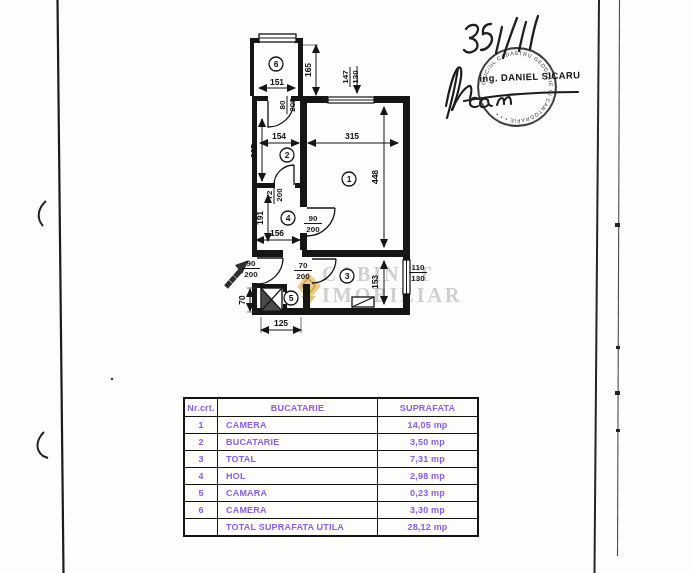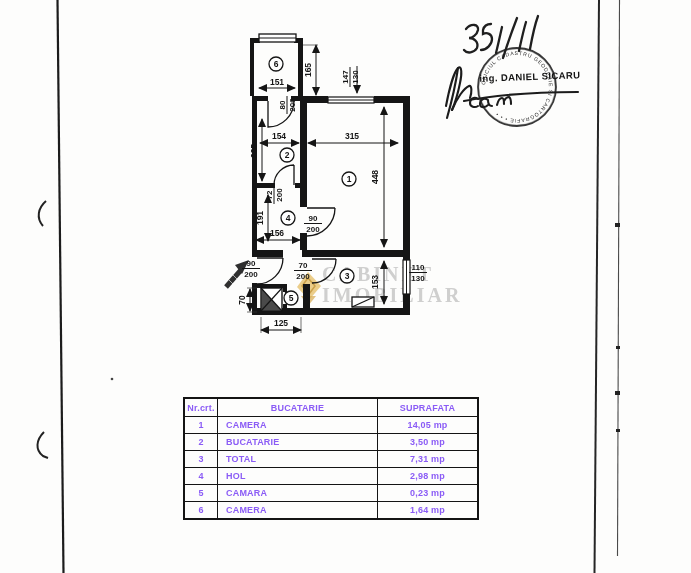--- a/index.html
+++ b/index.html
@@ -269,18 +269,23 @@
     <td class="c-supr">2,98 mp</td>
   </tr>
   <tr>
     <td class="c-nr">5</td>
     <td class="c-dest">CAMARA</td>
     <td class="c-supr">0,23 mp</td>
   </tr>
   <tr>
     <td class="c-nr">6</td>
     <td class="c-dest">CAMERA</td>
-    <td class="c-supr">1,64 mp</td>
+    <td class="c-supr">3,30 mp</td>
+  </tr>
+  <tr>
+    <td class="c-nr"></td>
+    <td class="c-dest">TOTAL SUPRAFATA UTILA</td>
+    <td class="c-supr">28,12 mp</td>
   </tr>
 </tbody>
     </table>
 
 </div>
 
 </body></html>

